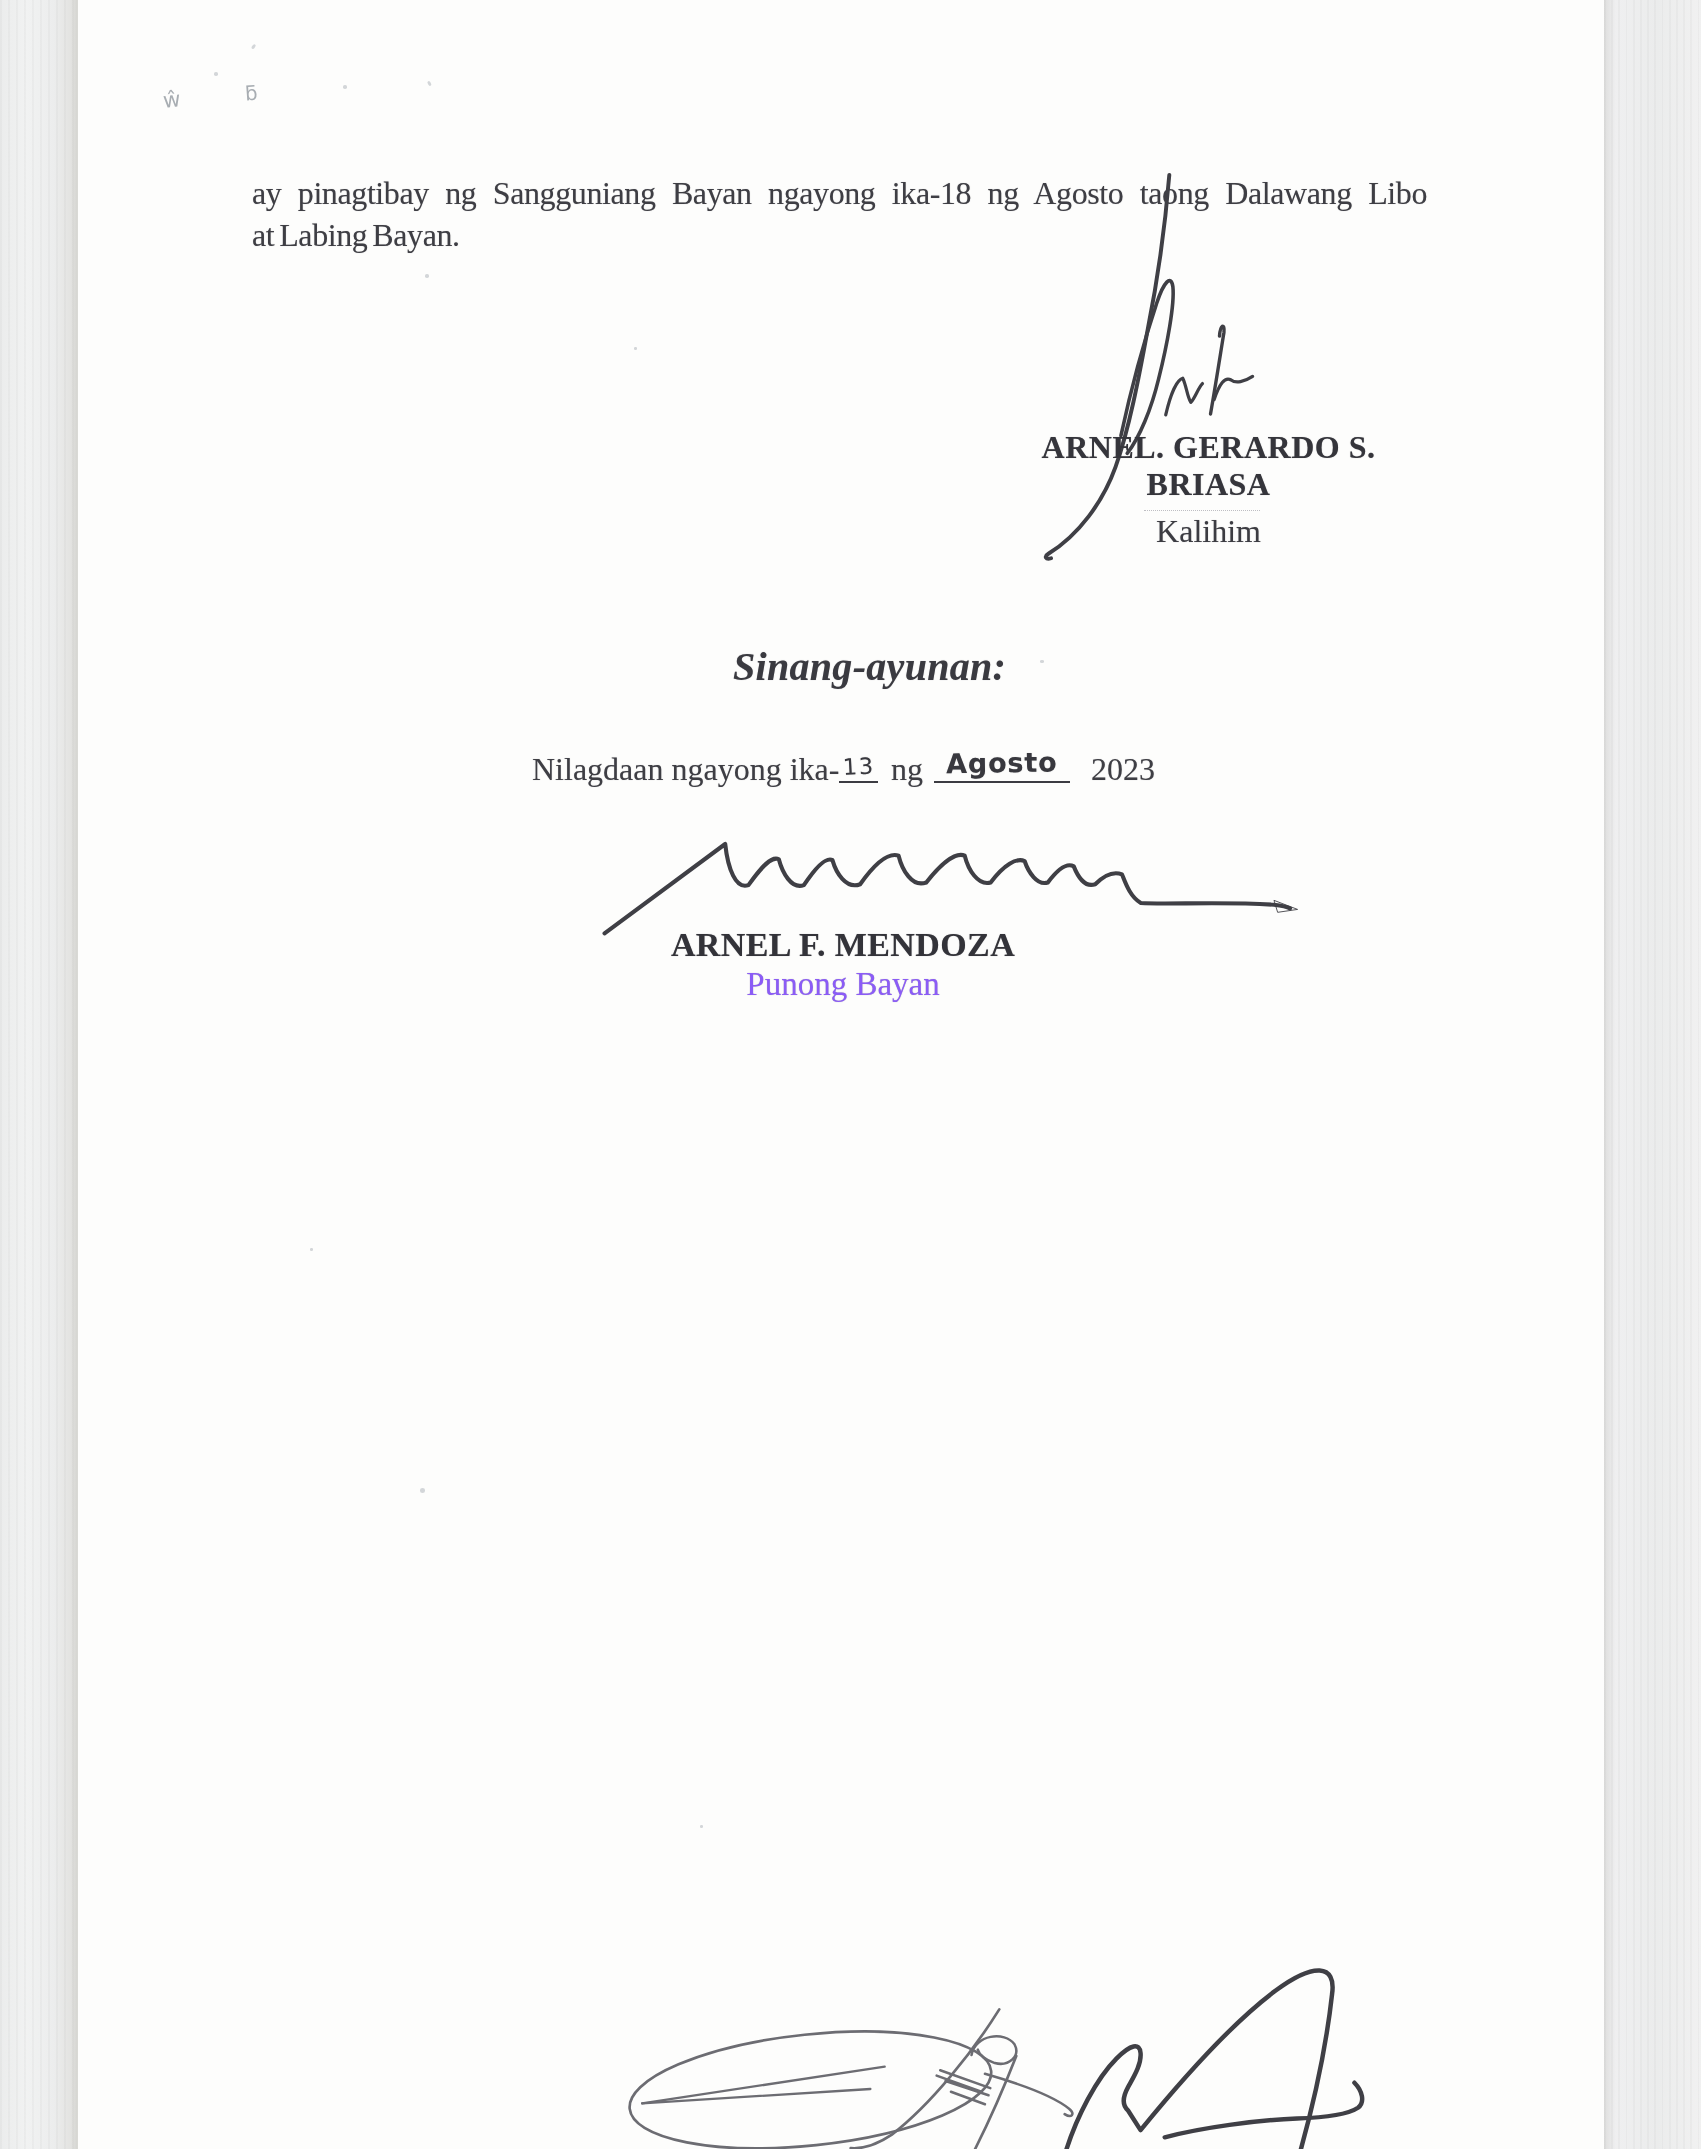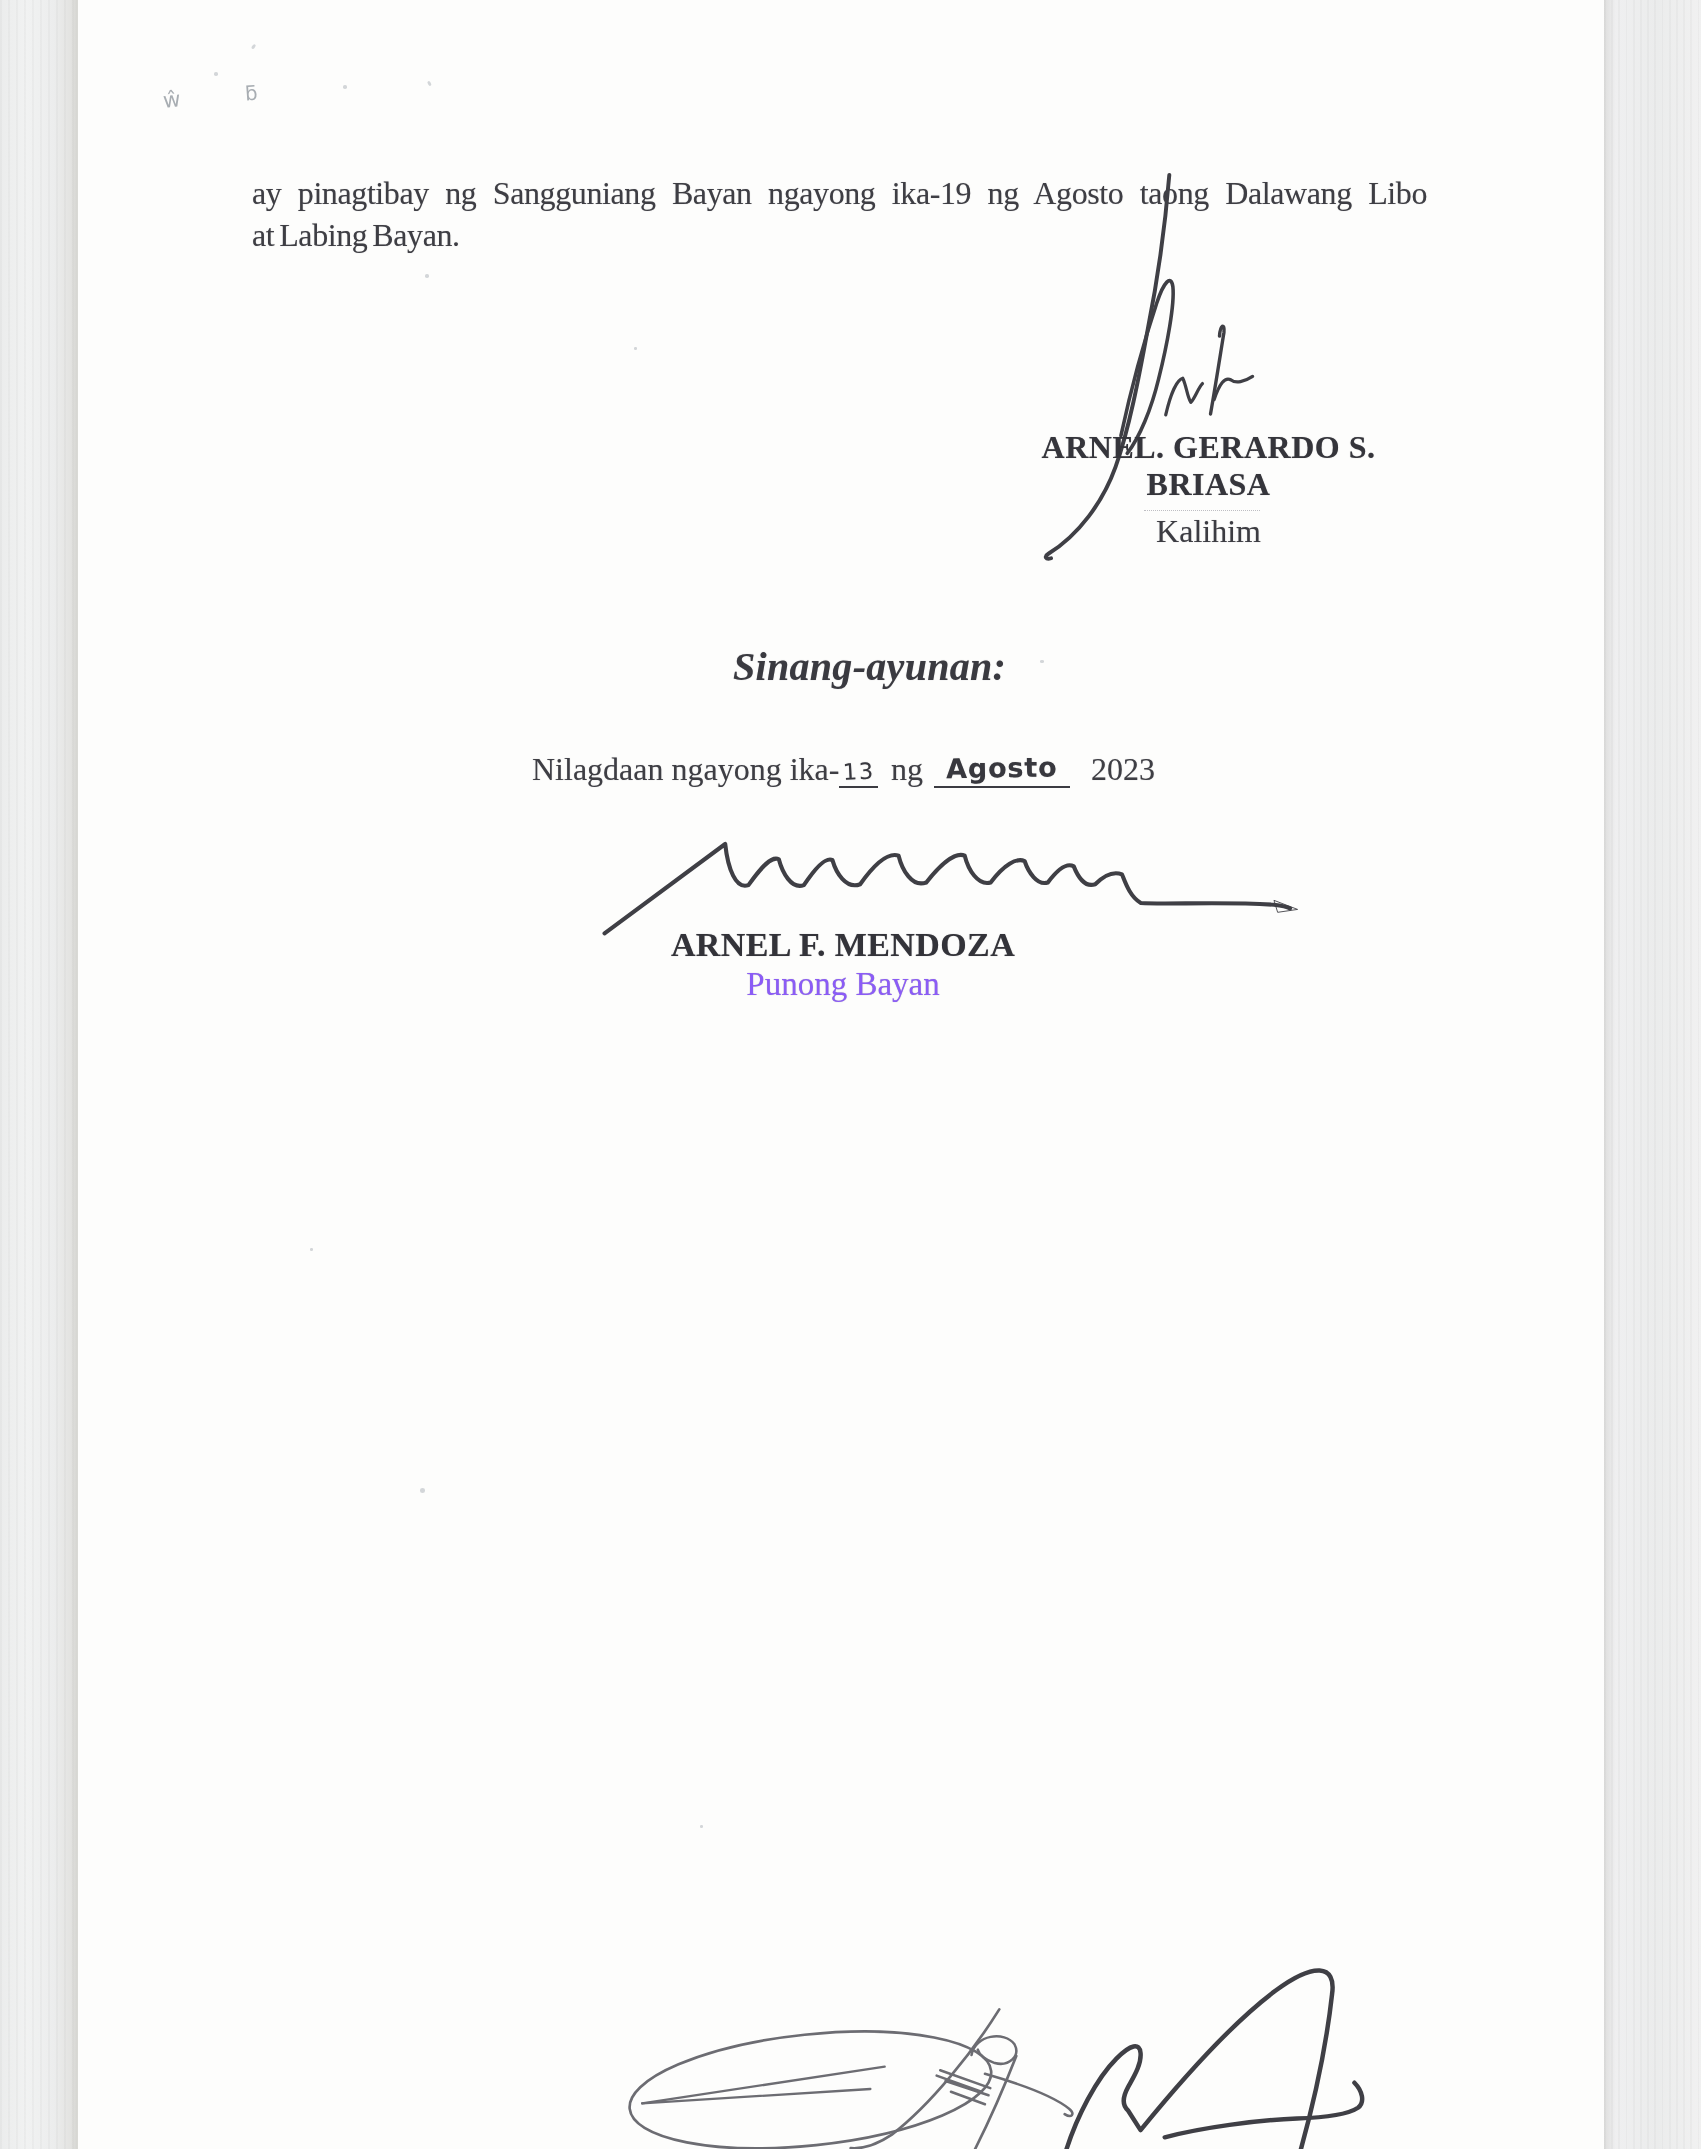--- a/index.html
+++ b/index.html
@@ -39,21 +39,21 @@
   .sec-block{position:absolute;left:980px;top:429px;width:457px;text-align:center;color:#35353b;}
   .sec-name{font-size:32px;font-weight:bold;letter-spacing:0.5px;text-shadow:0 0 0.9px rgba(53,53,59,0.45);}
   .sec-title{font-size:32px;margin-top:10px;color:#3c3c42;text-shadow:0 0 0.9px rgba(60,60,66,0.38);}
   .kalihim-underline{position:absolute;left:1144px;top:510px;width:116px;border-bottom:1.8px dotted rgba(128,128,138,0.5);}
 
   
   .approval{position:absolute;left:733px;top:643px;font-size:40px;font-weight:bold;font-style:italic;
     color:#3a3a40;letter-spacing:0.3px;text-shadow:0 0 0.9px rgba(58,58,64,0.4);}
 
   
-  .sign-line{position:absolute;left:532px;top:751px;display:flex;align-items:flex-end;
+  .sign-line{position:absolute;left:532px;top:751px;display:flex;align-items:flex-start;
     font-size:32px;color:#3e3e44;text-shadow:0 0 0.9px rgba(62,62,68,0.38);white-space:nowrap;}
   .blank{display:inline-flex;justify-content:center;align-items:flex-end;
     border-bottom:2.7px solid #3c3c42;height:30px;}
   .blank-day{width:39px;margin-right:12.5px;}
   .blank-month{width:136px;margin-left:10.7px;margin-right:10.7px;}
   .handwriting{font-family:"DejaVu Sans",sans-serif;color:#38383e;}
   .hw-day{font-size:22.4px;transform:rotate(-3deg) translateY(-1.8px);letter-spacing:1.8px;}
   .hw-month{font-size:27px;font-weight:bold;transform:rotate(-1deg) translateY(-2.7px);letter-spacing:0.9px;}
   .year{margin-left:10.7px;}
 
@@ -88,21 +88,21 @@
 <div class="speck" style="left:343px;top:85px;width:3.6px;height:3.6px;"></div>
 <div class="speck" style="left:428px;top:81px;width:2.7px;height:5.4px;transform:rotate(-30deg);"></div>
 <div class="speck" style="left:425px;top:274px;width:3.6px;height:3.6px;"></div>
 <div class="speck" style="left:634px;top:347px;width:2.7px;height:2.7px;"></div>
 <div class="speck" style="left:1040px;top:660px;width:3.6px;height:2.7px;"></div>
 <div class="speck" style="left:420px;top:1488px;width:5.4px;height:4.5px;"></div>
 <div class="speck" style="left:700px;top:1825px;width:2.7px;height:2.7px;"></div>
 <div class="speck" style="left:310px;top:1248px;width:2.7px;height:2.7px;"></div>
 
 <div class="cert-para">
-  <div class="cert-line">ay pinagtibay ng Sangguniang Bayan ngayong ika-19 ng Agosto taong Dalawang Libo</div>
+  <div class="cert-line">ay pinagtibay ng Sangguniang Bayan ngayong ika-18 ng Agosto taong Dalawang Libo</div>
   <div class="cert-line last">at Labing Bayan.</div>
 </div>
 
 <svg class="sig sig-dark" style="left:1016px;top:148px;" width="269" height="421" viewBox="0 0 300 470">
   <path d="M 171 30 C 166 92 157 152 147 202 C 137 257 126 314 111 356 C 97 395 70 432 36 453 C 31 456 33 460 39 458" stroke-width="4.4"></path>
   <path d="M 117 321 C 128 270 144 212 157 173 C 165 149 173 141 175 155 C 177 174 169 218 159 258 C 151 291 138 323 124 341" stroke-width="4"></path>
   <path d="M 167 298 C 172 276 179 259 186 257 C 190 265 191 278 195 284 C 200 279 203 268 208 263" stroke-width="3.6"></path>
   <path d="M 217 297 C 223 263 229 224 232 206 C 233 195 228 197 227 210" stroke-width="3.8"></path>
   <path d="M 221 281 C 227 263 233 255 240 259 C 245 263 255 261 264 255" stroke-width="3.6"></path>
 </svg>

